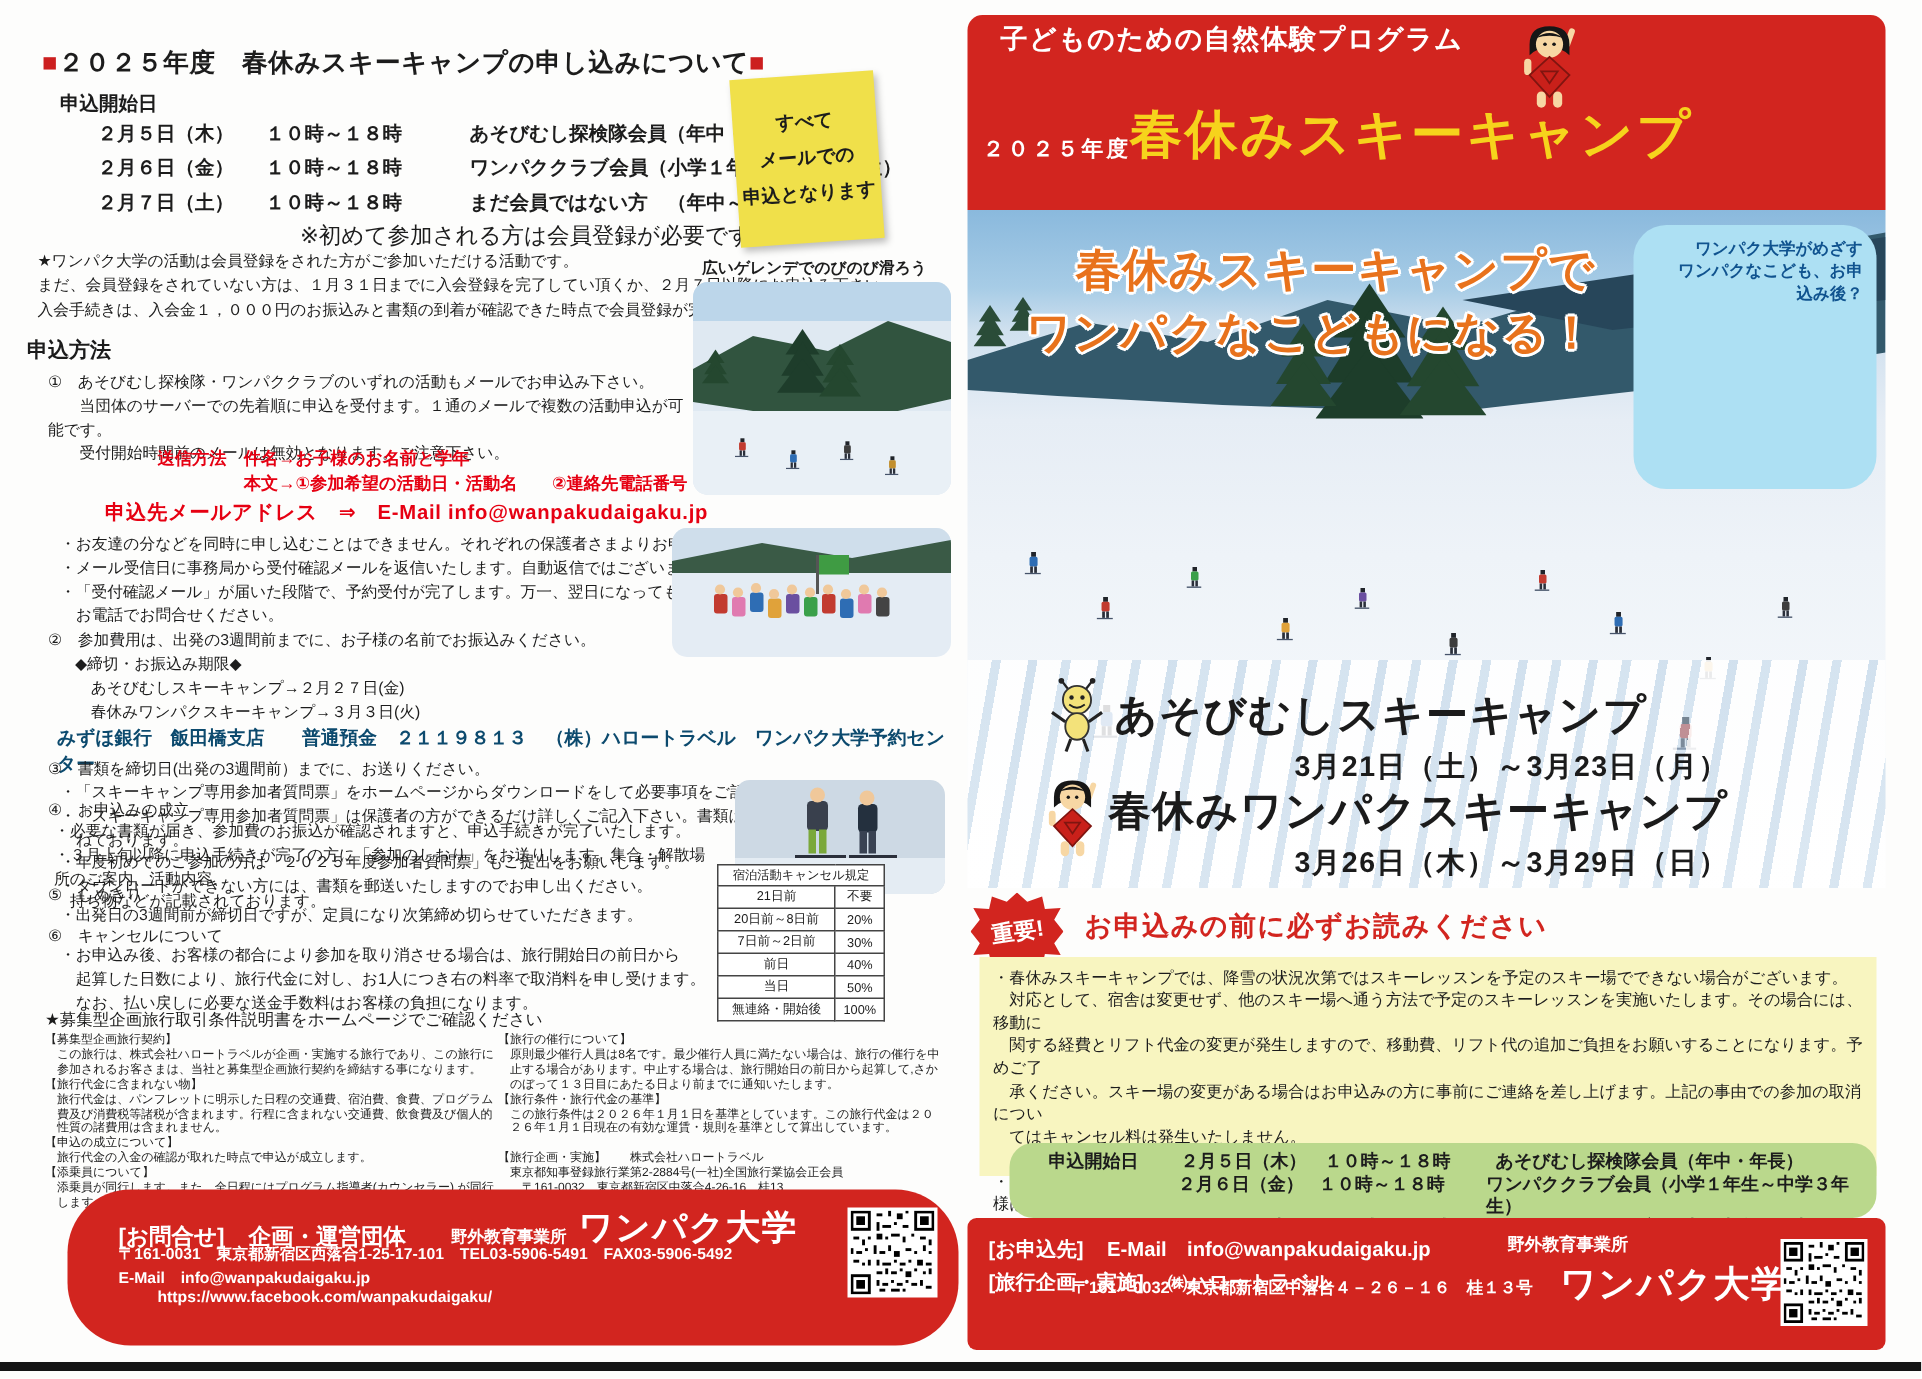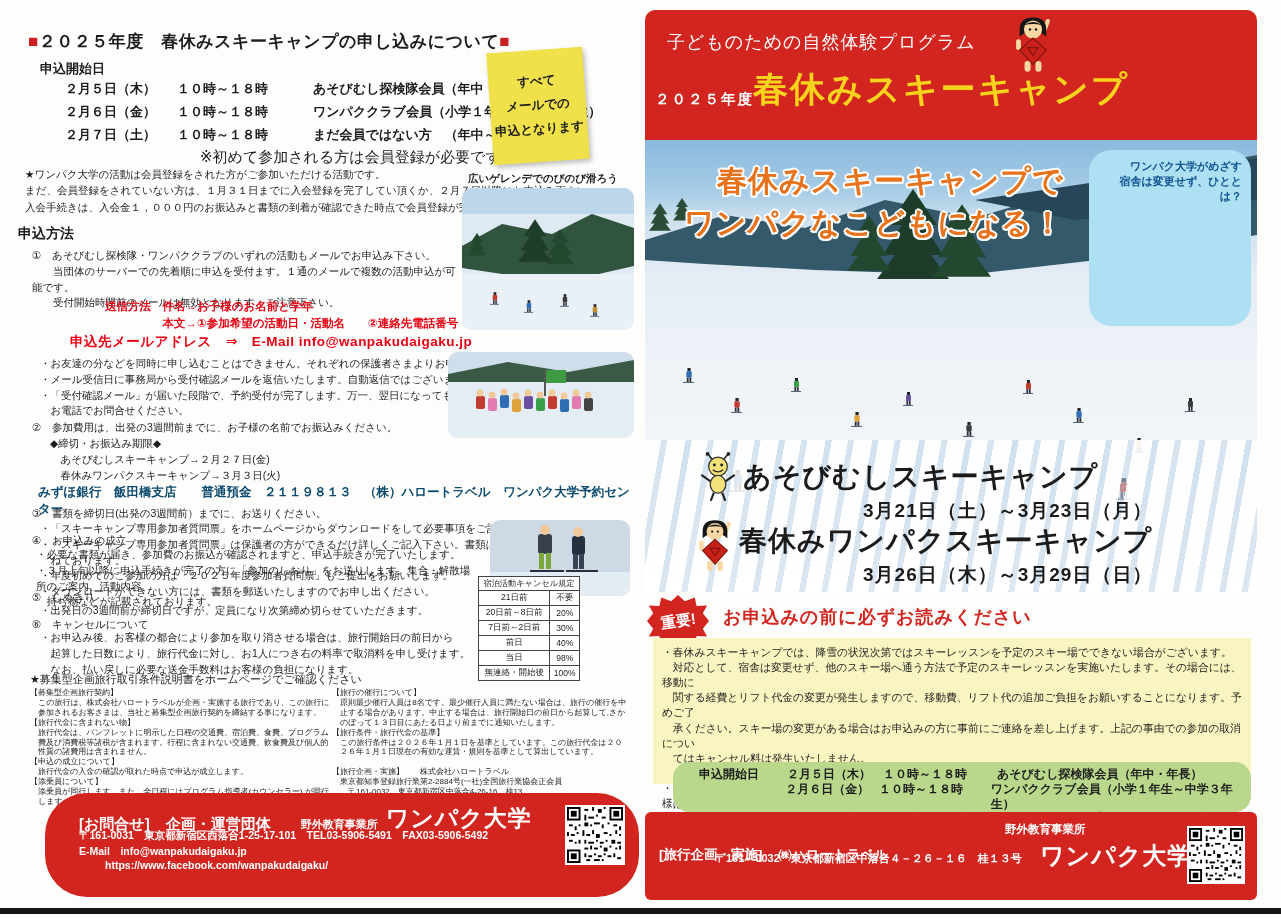--- a/index.html
+++ b/index.html
@@ -19,34 +19,34 @@
           box-shadow:2px 3px 5px rgba(0,0,0,.25);display:flex;align-items:center;justify-content:center;
           font-size:12.5px;font-weight:bold;text-align:center;line-height:1.9;}
   .memnote{left:15px;top:146px;width:606px;font-size:10.5px;line-height:1.55;}
   .h-method{left:8px;top:205px;font-size:14px;font-weight:bold;}
   .p1cap{left:440px;top:152px;width:186px;font-size:10.5px;font-weight:bold;text-align:center;}
   .photo{border-radius:10px;overflow:hidden;}
   .item{font-size:10.5px;line-height:1.5;}
   .sendm{left:95px;top:278px;font-size:11.5px;font-weight:bold;color:#e60012;line-height:1.5;}
   .emaill{left:60px;top:313px;font-size:13.5px;font-weight:bold;color:#e60012;letter-spacing:.5px;}
   .bank{left:28px;top:464px;font-size:12.5px;font-weight:bold;color:#0c4a6e;}
-  .ctable{left:468px;top:556px;width:102px;border-collapse:collapse;font-size:8.5px;background:#fff;}
+  .ctable{left:468px;top:556px;width:112px;border-collapse:collapse;font-size:8.5px;background:#fff;}
   .ctable td,.ctable th{border:1px solid #444;padding:1px 2px;text-align:center;font-weight:normal;}
   .ctable th{font-size:8.2px;}
   .fine{font-size:8px;line-height:1.24;width:302px;color:#222;}
   .lfoot{left:35px;top:773px;width:594px;height:104px;background:#d2251f;border-radius:42px;color:#fff;}
   .lfoot .row1{position:absolute;left:34px;top:10px;display:flex;align-items:flex-end;white-space:nowrap;}
   .lfoot .addr{position:absolute;left:34px;top:36px;font-size:10.5px;font-weight:bold;}
   .lfoot .em{position:absolute;left:34px;top:52px;font-size:10.5px;font-weight:bold;}
   .lfoot .url{position:absolute;left:60px;top:66px;font-size:10.5px;font-weight:bold;}
   .qrbox{background:#fff;padding:2px;}
   
   #rpage{left:645px;top:10px;width:614px;height:896px;}
   .rheader{left:0;top:0;width:612px;height:130px;background:#d2251f;border-radius:10px 10px 0 0;}
-  .tagline{position:absolute;left:22px;top:20px;font-size:18px;font-weight:normal;color:#fff;letter-spacing:1px;}
+  .tagline{position:absolute;left:22px;top:4px;font-size:18px;font-weight:bold;color:#fff;letter-spacing:1px;}
   .ryear{position:absolute;left:10px;top:80px;font-size:14.5px;font-weight:bold;color:#fff;letter-spacing:2px;}
   .rtitle{position:absolute;left:108px;top:56px;font-size:35px;font-weight:bold;color:#f6d31c;letter-spacing:2px;}
   .rphoto{left:0;top:130px;width:612px;height:452px;
      background:linear-gradient(to bottom,#8ab9dd 0,#a7cce6 52px,#cfe0ee 80px,#e6edf5 140px,#eef3f8 230px,#f2f6fa 310px,#ffffff 452px);text-align:right;}
   .streaks{position:absolute;left:0;top:300px;width:612px;height:152px;
      background:repeating-linear-gradient(100deg,rgba(255,255,255,.85) 0 16px,rgba(190,213,232,.55) 16px 22px,rgba(255,255,255,.9) 22px 40px,rgba(170,199,224,.45) 40px 46px);}
   .slogan{position:absolute;left:8px;top:20px;font-size:30px;font-weight:bold;color:#e8721c;line-height:1.4;letter-spacing:1px;
      text-shadow:-2px 0 #fff,2px 0 #fff,0 -2px #fff,0 2px #fff,-1.5px -1.5px #fff,1.5px 1.5px #fff,-1.5px 1.5px #fff,1.5px -1.5px #fff;}
   .bubble{position:absolute;left:444px;top:10px;width:162px;height:176px;background:#ade0f3;border-radius:22px;padding:9px 9px;box-sizing:border-box;}
   .bubble .bt{font-size:11px;font-weight:bold;color:#10538f;line-height:1.35;}
@@ -351,21 +351,21 @@
       <tr>
             <td>7日前～2日前</td>
             <td>30%</td>
           </tr>
       <tr>
             <td>前日</td>
             <td>40%</td>
           </tr>
       <tr>
             <td>当日</td>
-            <td>98%</td>
+            <td>50%</td>
           </tr>
       <tr>
             <td>無連絡・開始後</td>
             <td>100%</td>
           </tr>
     </tbody>
       </table>
 
     <div class="abs" style="left:20px;top:652px;font-size:11px;">★募集型企画旅行取引条件説明書をホームページでご確認ください</div>
 
@@ -445,21 +445,21 @@
         <use href="#skier" x="488" y="298" width="11" height="15" style="color:#e0a23a"></use>
         <use href="#skier" x="540" y="258" width="10" height="14" style="color:#3d3d3d"></use>
         <use href="#skier" x="84" y="330" width="16" height="22" style="color:#2e6db4"></use>
         <use href="#skier" x="470" y="338" width="16" height="22" style="color:#c23b30"></use>
       </svg>
       <div class="streaks"></div>
       <div class="slogan pre">春休みスキーキャンプで
 　ワンパクなこどもになる！</div>
       <div class="bubble">
         <div class="bt pre">ワンパク大学がめざす
-　宿舎は変更せず、ひととは？</div>
+　ワンパクなこども、お申込み後？</div>
       </div>
 
       <div class="abs" style="left:50px;top:312px;width:46px;height:50px;">
         <svg width="46" height="50" viewBox="0 0 40 48">
             <use href="#bug"></use>
           </svg>
       </div>
       <div class="abs campname" style="left:98px;top:318px;">あそびむしスキーキャンプ</div>
       <div class="abs campdate" style="left:218px;top:358px;">3月21日（土）～3月23日（月）</div>
       <div class="abs" style="left:46px;top:378px;width:48px;height:54px;">
@@ -503,20 +503,24 @@
       </div>
       <div class="grow">
         <span class="g0"></span>
         <span class="g1">２月７日（土）</span>
         <span class="g2">１０時～１８時</span>
         <span>まだ会員ではない方(年中～中学３年生)</span>
       </div>
     </div>
 
     <div class="abs rfoot">
+      <div class="l1">
+        <span>[お申込先]</span>
+        <span style="margin-left:12px;">E-Mail　info@wanpakudaigaku.jp</span>
+      </div>
       <div class="l2">
         <span>[旅行企画・実施]</span>
         <span style="margin-left:12px;">㈱ハロートラベル</span>
       </div>
       <div class="l3">〒161－0032　東京都新宿区中落合４－２６－１６　桂１３号</div>
       <div class="orgs">野外教育事業所</div>
       <div class="orgb">ワンパク大学</div>
       <div class="abs qrbox" style="right:12px;top:14px;width:54px;height:54px;">
         <svg width="54" height="54">
             <use href="#qr"></use>

